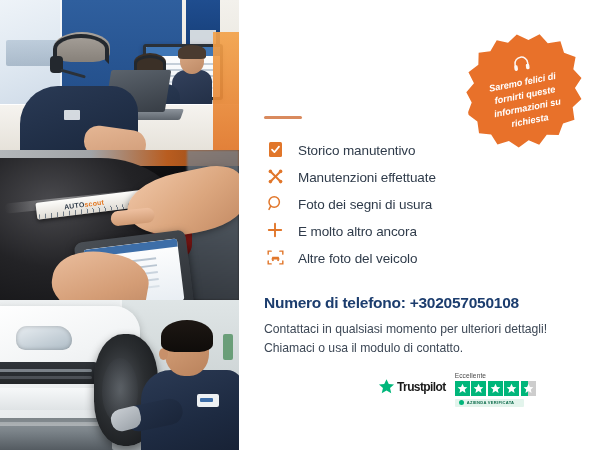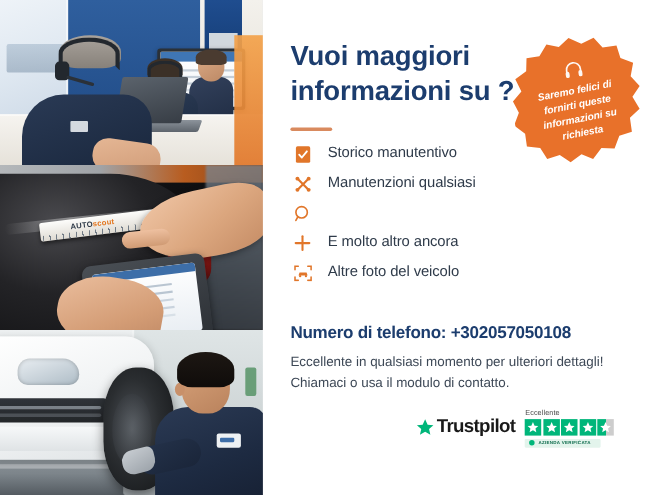--- a/index.html
+++ b/index.html
@@ -491,21 +491,21 @@
     position: absolute;
     left: 25px;
     top: 131px;
     width: 300px;
     margin: 0;
     padding: 0;
     list-style: none;
   }
   .feature {
     display: flex;
-    align-items: flex-start;
+    align-items: flex-end;
     height: 27px;
   }
   .feature-icon {
     width: 22px;
     min-width: 22px;
     height: 18px;
     display: flex;
     align-items: center;
     justify-content: center;
     color: #e1762a;
@@ -548,21 +548,21 @@
     align-items: flex-start;
   }
   .tp-brand {
     display: flex;
     align-items: center;
     margin-top: 6px;
   }
   .tp-star-logo { width: 17px; height: 17px; }
   .tp-wordmark {
     margin-left: 2px;
-    font-size: 17px;
+    font-size: 12px;
     font-weight: bold;
     color: #191919;
     letter-spacing: -0.6px;
   }
   .tp-rating {
     margin-left: 9px;
     display: flex;
     flex-direction: column;
     align-items: flex-start;
   }
@@ -691,21 +691,20 @@
         <div class="ws-m-head"></div>
         <div class="ws-m-ear"></div>
         <div class="ws-m-hair"></div>
       </div>
     </div>
 
   </div>
 
   <div class="content">
 
-    <h1 class="headline">Vuoi maggiori informazioni su ?</h1>
     <div class="headline-rule"></div>
 
     <ul class="features">
 
       <li class="feature">
         <span class="feature-icon">
           <svg width="15" height="17" viewBox="0 0 15 17" aria-hidden="true">
             <rect x="1" y="1" width="13" height="15" rx="1.5" fill="#e1762a"></rect>
             <path d="M4 8.6 L6.4 11.2 L11 5.6" fill="none" stroke="#ffffff" stroke-width="1.7" stroke-linecap="round" stroke-linejoin="round"></path>
           </svg>
@@ -719,30 +718,31 @@
             <g stroke="#e1762a" stroke-width="2.1" stroke-linecap="round">
               <path d="M4 4 L14 14"></path>
               <path d="M14 4 L4 14"></path>
             </g>
             <circle cx="3.6" cy="3.6" r="1.9" fill="#e1762a"></circle>
             <circle cx="14.4" cy="3.6" r="1.9" fill="#e1762a"></circle>
             <circle cx="3.6" cy="14.4" r="1.9" fill="#e1762a"></circle>
             <circle cx="14.4" cy="14.4" r="1.9" fill="#e1762a"></circle>
           </svg>
         </span>
-        <span class="feature-label">Manutenzioni qualsiasi</span>
+        <span class="feature-label">Manutenzioni effettuate</span>
       </li>
 
       <li class="feature">
         <span class="feature-icon">
           <svg width="16" height="16" viewBox="0 0 16 16" aria-hidden="true">
             <circle cx="7.2" cy="7" r="5.2" fill="none" stroke="#e1762a" stroke-width="1.5"></circle>
             <path d="M3.6 11.4 L2 14.4" stroke="#e1762a" stroke-width="1.5" stroke-linecap="round"></path>
           </svg>
         </span>
+        <span class="feature-label">Foto dei segni di usura</span>
       </li>
 
       <li class="feature">
         <span class="feature-icon">
           <svg width="16" height="16" viewBox="0 0 16 16" aria-hidden="true">
             <g stroke="#e1762a" stroke-width="1.9" stroke-linecap="round">
               <path d="M8 1.8 V14.2"></path>
               <path d="M1.8 8 H14.2"></path>
             </g>
           </svg>
@@ -765,21 +765,21 @@
           </svg>
         </span>
         <span class="feature-label">Altre foto del veicolo</span>
       </li>
 
     </ul>
 
     <p class="phone-line">Numero di telefono: +302057050108</p>
 
     <p class="contact-copy">
-      <span>Eccellente in qualsiasi momento per ulteriori dettagli!</span><br>
+      <span>Contattaci in qualsiasi momento per ulteriori dettagli!</span><br>
       <span>Chiamaci o usa il modulo di contatto.</span>
     </p>
 
     <div class="trustpilot">
       <div class="tp-brand">
         <svg class="tp-star-logo" viewBox="0 0 24 24" aria-hidden="true">
           <path d="M12 1.6 L15.2 8.6 L22.6 9.3 L17 14.2 L18.7 21.6 L12 17.7 L5.3 21.6 L7 14.2 L1.4 9.3 L8.8 8.6 Z" fill="#00b67a"></path>
         </svg>
         <span class="tp-wordmark">Trustpilot</span>
       </div>

